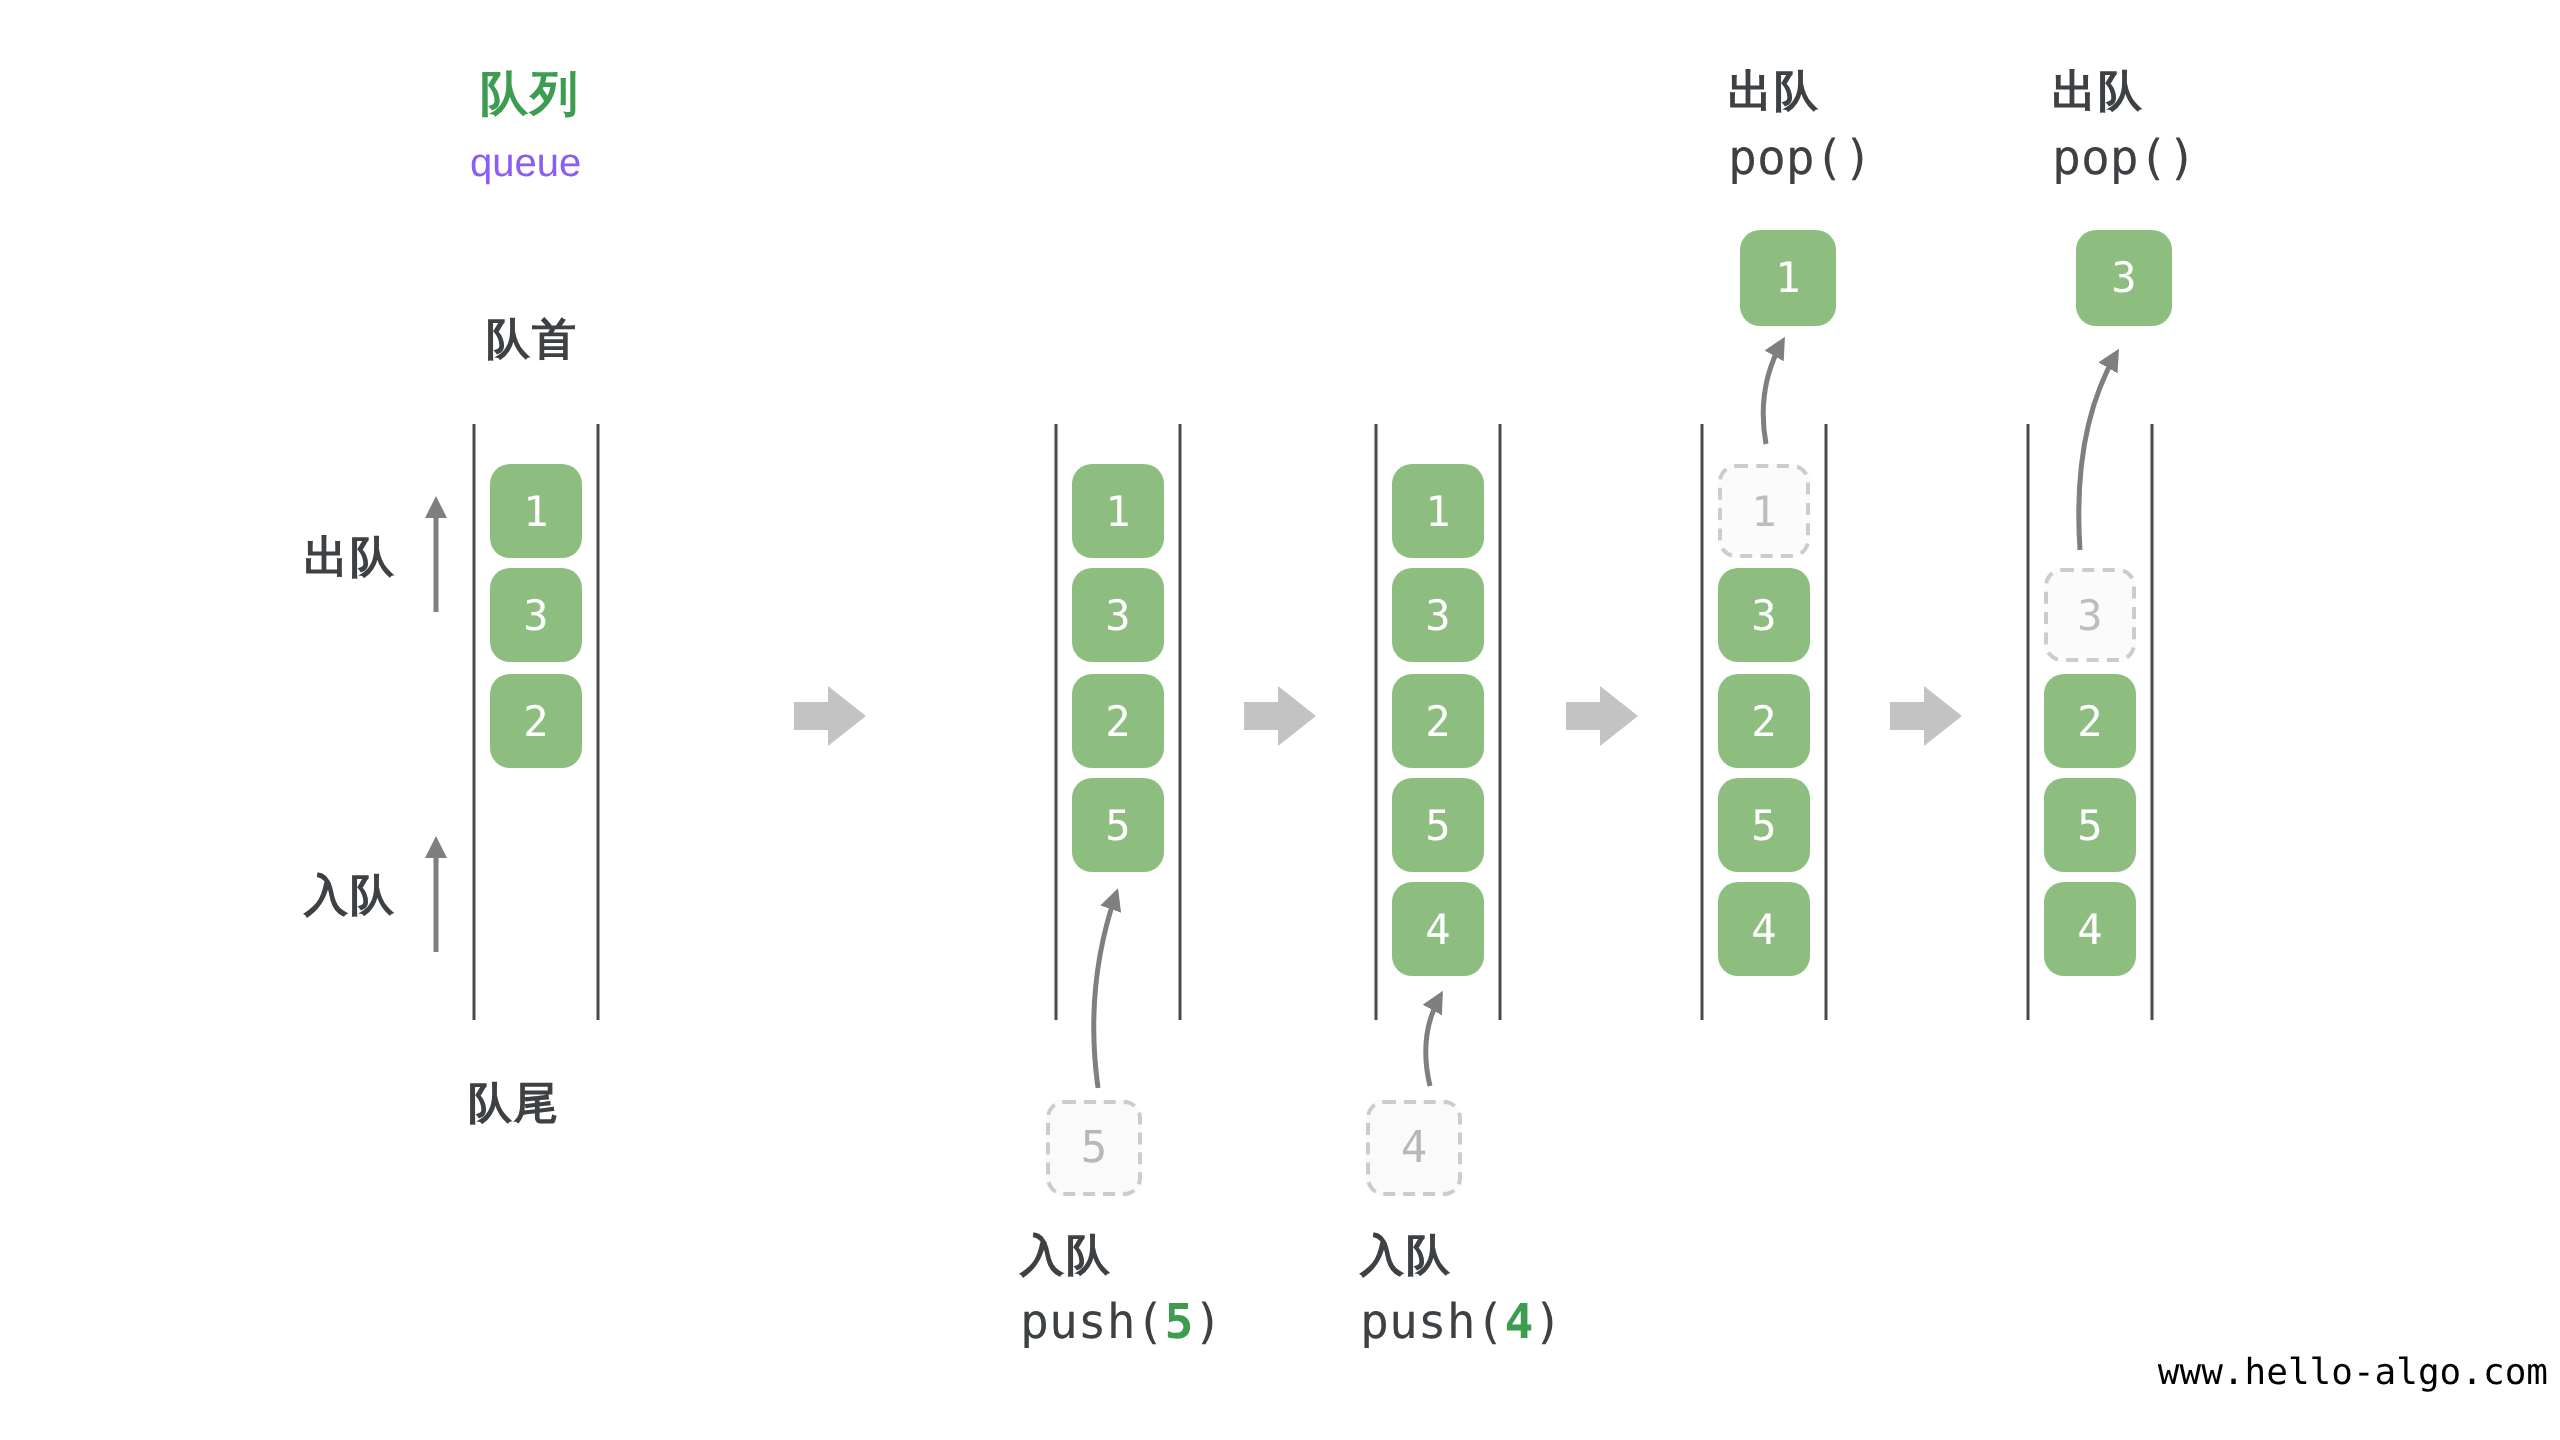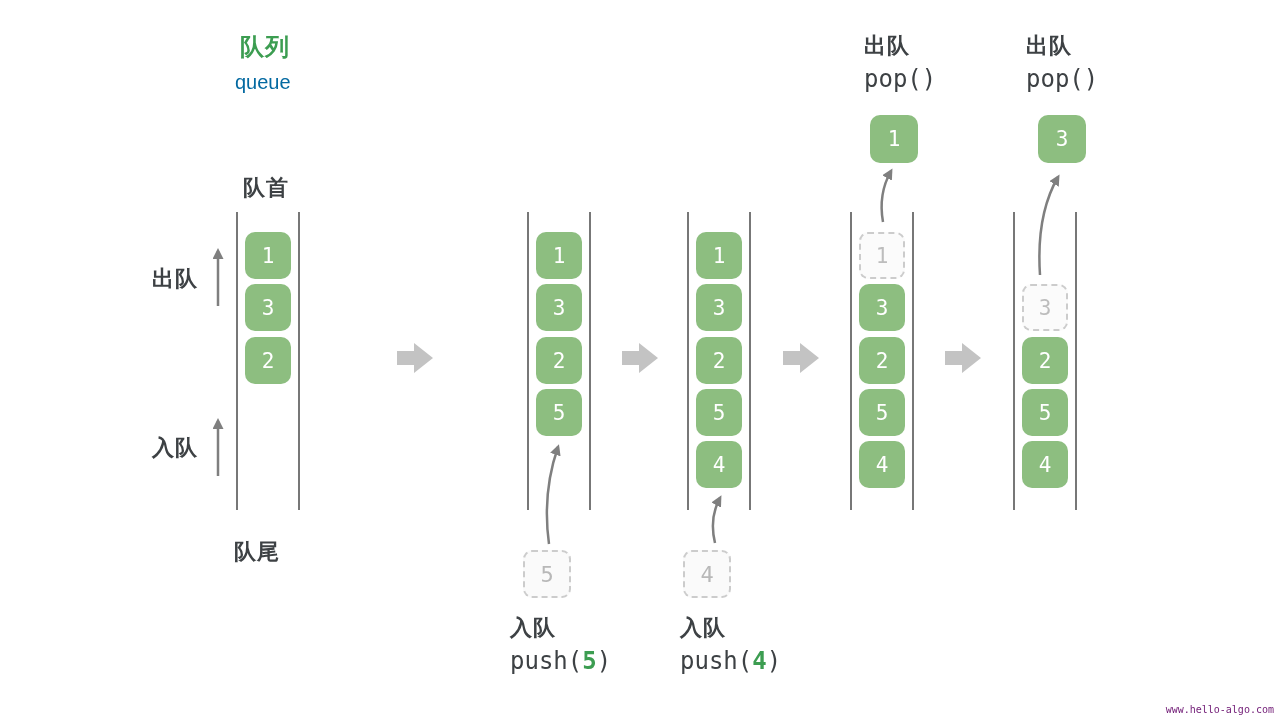--- a/index.html
+++ b/index.html
@@ -2,43 +2,43 @@
 <html><head>
 <meta charset="utf-8">
 <style>
   html,body{margin:0;padding:0;background:#fff;}
   #stage{position:relative;width:1280px;height:720px;background:#ffffff;overflow:hidden;
          font-family:"Liberation Sans",sans-serif;padding-left:32px;}
   .abs{position:absolute;}
   #overlay{position:absolute;left:0;top:0;width:1280px;height:720px;}
 
   .title-zh{left:240px;top:31px;font-size:24px;font-weight:700;color:#3c9d51;letter-spacing:1px;}
-  .title-en{left:235px;top:71px;font-size:20px;color:#0369a1;}
+  .title-en{left:235px;top:71px;font-size:20px;color:#8b5cf6;}
   .lbl{font-size:22px;font-weight:700;color:#3d4144;letter-spacing:1px;}
-  .lbl.front{left:243px;top:155px;margin-top:18px;}
+  .lbl.front{left:243px;top:155px;}
   .lbl.rear{left:234px;top:537px;}
   .lbl.dequeue{left:152px;top:264px;}
   .lbl.enqueue{left:152px;top:433px;}
 
   .cell{position:absolute;width:46px;height:47px;border-radius:10px;background:#8dbe80;
         color:#ffffff;font-family:"DejaVu Sans Mono",monospace;font-size:21px;
         display:flex;align-items:center;justify-content:center;box-sizing:border-box;}
   .cell.ghost{background:#fbfbfb;border:2px dashed #cccccc;color:#bdbdbd;border-radius:9px;}
   .cell.floating{width:48px;height:48px;}
   .pend{position:absolute;width:48px;height:48px;border-radius:9px;background:#fafafa;
         border:2px dashed #cccccc;color:#b8b8b8;font-family:"DejaVu Sans Mono",monospace;
         font-size:22px;display:flex;align-items:center;justify-content:center;box-sizing:border-box;}
 
   .op{position:absolute;white-space:nowrap;}
   .op .op-zh{font-size:22px;font-weight:600;color:#3d4144;line-height:32px;letter-spacing:1px;}
   .op .op-code{font-family:"DejaVu Sans Mono",monospace;font-size:24px;color:#3d4144;line-height:34px;}
   .op .arg{color:#3c9d51;font-weight:700;}
 
   .watermark{right:38px;top:676px;font-family:"DejaVu Sans Mono",monospace;
-             font-size:10px;color:#701a75;margin-top:28px;}
+             font-size:18px;color:#000000;}
 </style>
 </head>
 <body>
 
 <div id="stage">
   <svg id="overlay" viewBox="0 0 1280 720" xmlns="http://www.w3.org/2000/svg">
     <defs>
       <marker id="ah" markerUnits="userSpaceOnUse" markerWidth="11" markerHeight="11" refX="8" refY="5.5" orient="auto">
         <path d="M0,0 L11,5.5 L0,11 Z" fill="#7f7f7f"></path>
       </marker>

